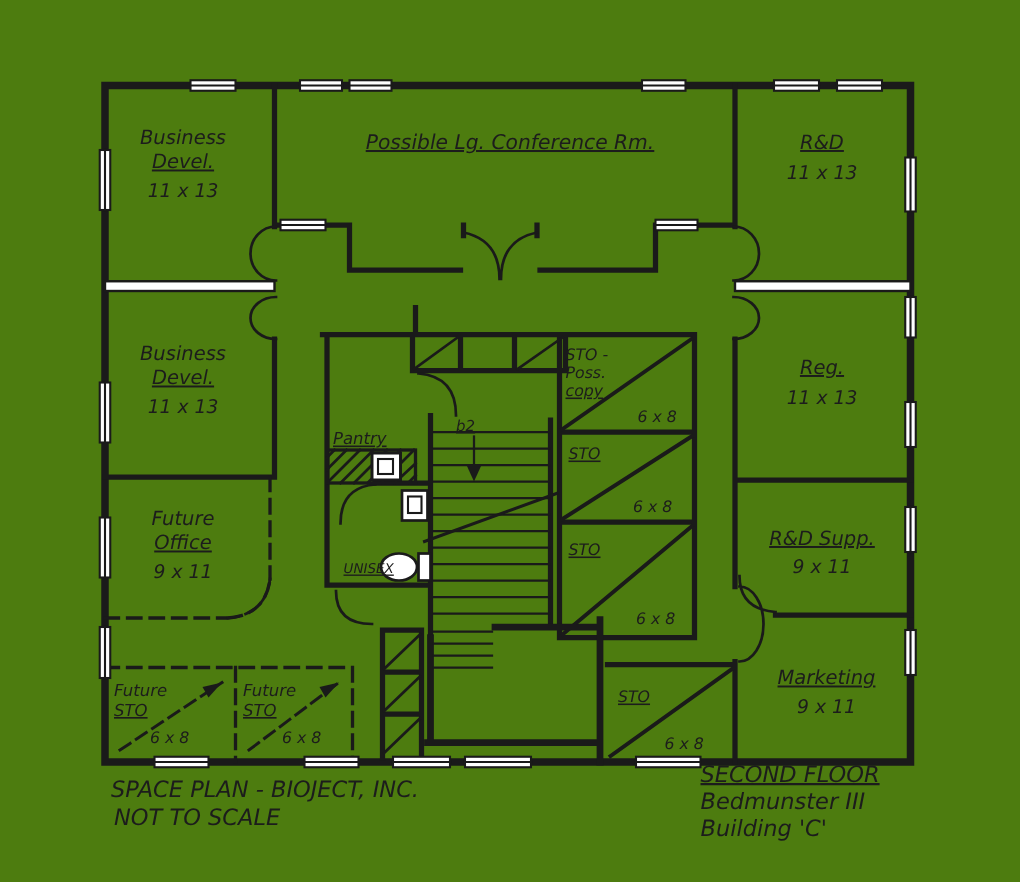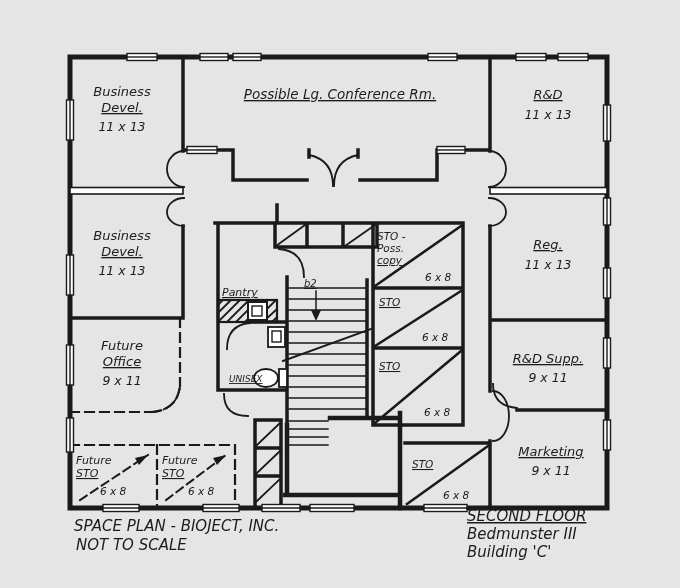--- a/index.html
+++ b/index.html
@@ -1,16 +1,16 @@
 <!DOCTYPE html>
 <html><head>
 <meta charset="utf-8">
 <style>
   html,body{margin:0;padding:0;background:#ffffff;}
-  .page{width:680px;height:588px;background:#e5e5e5;position:relative;overflow:hidden;
+  .page{width:680px;height:588px;background:#4d7c0f;position:relative;overflow:hidden;
         font-family:"Liberation Sans",sans-serif;}
   svg{display:block;}
   .hand{font-family:"DejaVu Sans",sans-serif;font-style:italic;fill:#1c1c1c;}
   .u{text-decoration:underline;}
   .ctr{text-anchor:middle;}
 </style>
 </head>
 <body>
 
 <div class="page">

